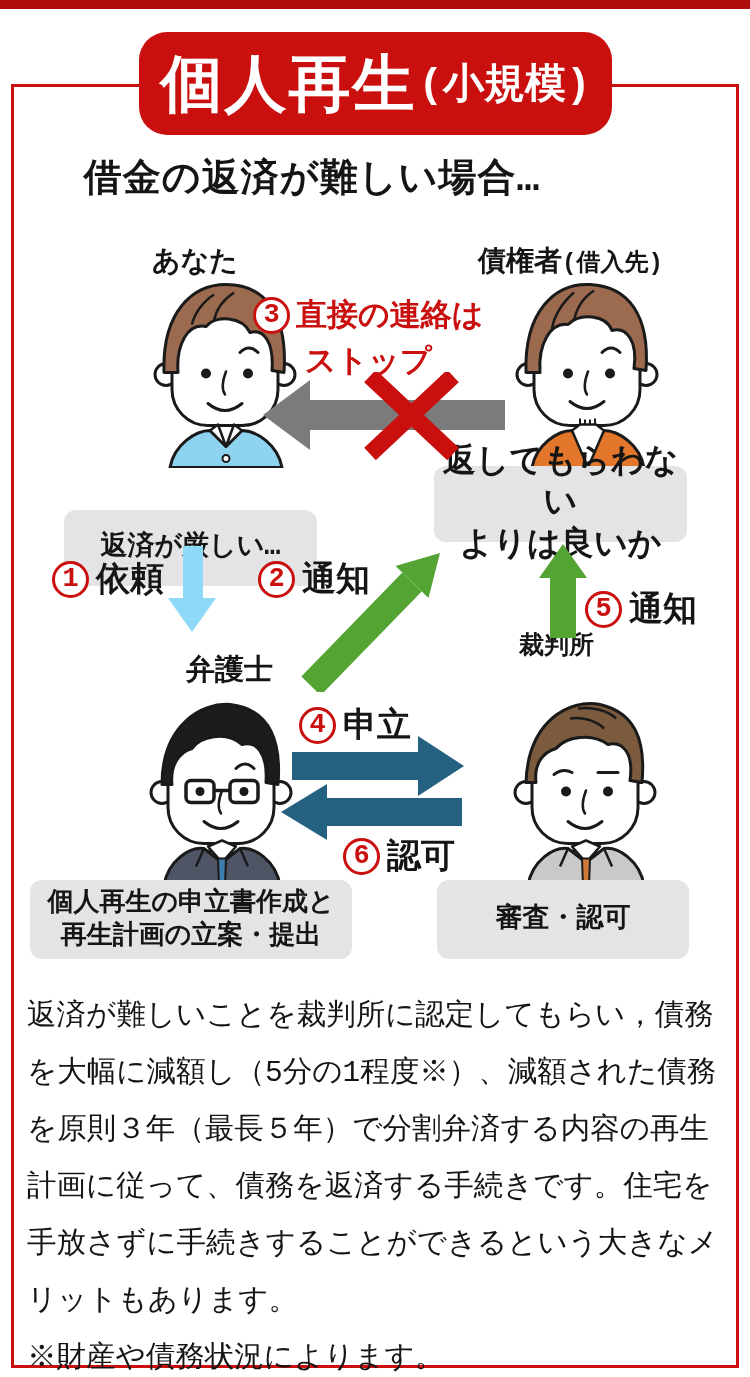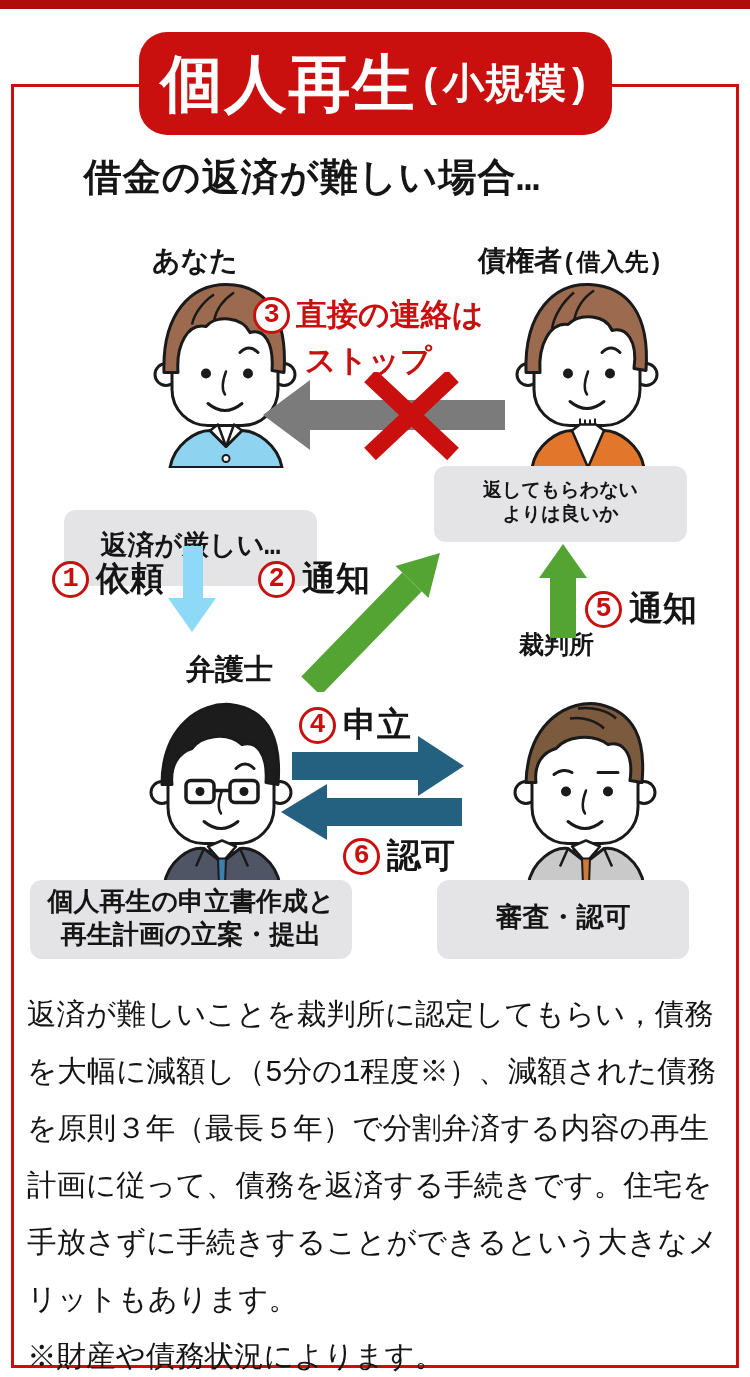--- a/index.html
+++ b/index.html
@@ -28,21 +28,21 @@
   .person{position:absolute;width:220px;height:196px;z-index:1;}
   #person-you{left:122px;top:272px;}
   #person-creditor{left:484px;top:272px;}
   #person-lawyer{left:118px;top:690px;}
   #person-court{left:482px;top:690px;}
 
   .callout{position:absolute;background:var(--box-gray);border-radius:12px;z-index:2;
            display:flex;flex-direction:column;align-items:center;justify-content:center;
            font-weight:700;line-height:1.25;text-align:center;}
   #callout-you{left:64px;top:466px;width:253px;height:76px;font-size:27px;margin-top:44px;}
-  #callout-creditor{left:434px;top:466px;width:253px;height:76px;font-size:19px;}
+  #callout-creditor{left:434px;top:466px;width:253px;height:76px;font-size:33px;}
   #callout-lawyer{left:30px;top:880px;width:322px;height:79px;font-size:26px;}
   #callout-court{left:437px;top:880px;width:252px;height:79px;font-size:27px;}
 
   .arrow-svg{position:absolute;z-index:2;}
   #arrow-stop-svg{left:255px;top:372px;width:260px;height:88px;}
   #arrow-request-svg{left:160px;top:546px;width:64px;height:88px;}
   #arrow-notify2-svg{left:296px;top:540px;width:156px;height:152px;}
   #arrow-notify5-svg{left:536px;top:542px;width:54px;height:98px;}
   #arrows-file-svg{left:275px;top:728px;width:195px;height:118px;}
 

